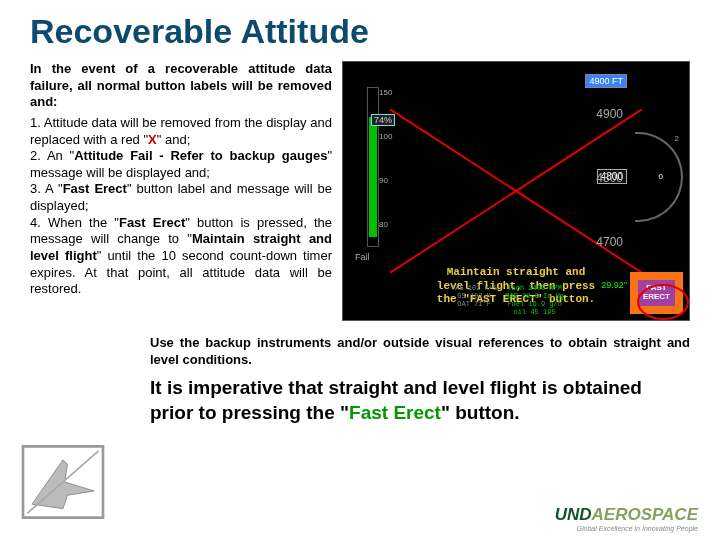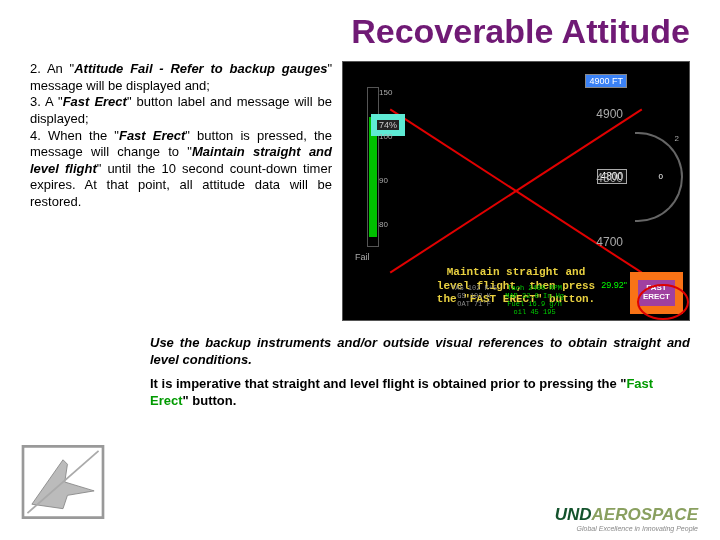--- a/index.html
+++ b/index.html
@@ -6,42 +6,42 @@
   body {
     width: 720px;
     height: 540px;
     background: #fff;
     font-family: Arial, Helvetica, sans-serif;
     padding: 12px 30px 10px 30px;
     position: relative;
     overflow: hidden;
   }
   .title {
-    text-align: right;
+    text-align: left;
     font-size: 34px;
     font-weight: bold;
     margin-bottom: 10px;
-    color: #701a75;
+    color: #0c4a6e;
   }
   .content {
     display: flex;
     gap: 10px;
   }
   .left-col {
     flex: 0 0 302px;
     font-size: 13px;
     line-height: 1.28;
     text-align: justify;
   }
   .intro {
     font-weight: bold;
     margin-bottom: 4px;
   }
   .red { color: #c00000; font-weight: bold; }
-  .bold { font-weight: bold; font-style: italic; }
+  .bold { font-weight: bold; }
   .right-col {
     flex: 1;
     min-height: 260px;
   }
   .pfd {
     width: 100%;
     height: 260px;
     background: #000;
     border: 1px solid #555;
     position: relative;
@@ -56,21 +56,21 @@
   }
   .pfd .x1 { transform: translate(-50%,-50%) rotate(33deg); }
   .pfd .x2 { transform: translate(-50%,-50%) rotate(-33deg); }
   
   .power-area {
     position: absolute; left: 18px; top: 15px; width: 24px; height: 170px;
   }
   .power-bar { position:absolute; left:8px; top:40px; width:8px; height:120px; background:#00c000; }
   .power-bar-bg { position:absolute; left:6px; top:10px; width:12px; height:160px; border:1px solid #555; }
   .power-pct {
-    position:absolute; left:28px; top:52px; color:#ccc; font-size:9px; border:6px solid #5eead4; padding:0 2px; background:#222;
+    position:absolute; left:28px; top:52px; color:#ccc; font-size:9px; border:1px solid #5eead4; padding:0 2px; background:#222;
   }
   .power-label { position:absolute; left:12px; top:190px; color:#aaa; font-size:9px; }
   .power-ticks { position:absolute; left:36px; top:20px; color:#aaa; font-size:8px; line-height:22px; }
   
   .alt-tape {
     position:absolute; right:62px; top:12px; width:44px; height:200px;
   }
   .alt-box-top {
     position:absolute; right:0; top:0; color:#fff; font-size:9px; border:1px solid #888; background:#3b82f6; padding:1px 3px;
   }
@@ -108,21 +108,21 @@
   .eng .col2 { color:#0c0; }
   
   .footer-text {
     font-size: 13px;
     line-height: 1.28;
     margin-top: 14px;
     padding-left: 120px;
     text-align: justify;
   }
   .footer-text2 {
-    font-size: 13px;
+    font-size: 19px;
     font-weight: bold;
     line-height: 1.28;
     margin-top: 8px;
     padding-left: 120px;
   }
   .green { color:#009a00; font-weight:bold; }
   
   .logo-left {
     position:absolute; left:18px; bottom:18px; width:90px; height:80px;
   }
@@ -135,20 +135,24 @@
   .logo-right .und { color:#14532d; }
   .logo-right .tag { display:block; font-size:7px; font-weight:normal; color:#888; font-style:italic; text-align:right; }
 </style>
 </head>
 <body>
 
 <div class="title">Recoverable Attitude</div>
 
 <div class="content">
   <div class="left-col">
+    <p class="intro">In the event of a recoverable attitude data failure, all normal button labels will be removed and:</p>
+    <p>
+      <span>1.  Attitude data will be removed from the display and replaced with a red "</span><span class="red">X</span><span>" and;</span>
+    </p>
     <p>
       <span>2.  An "</span><span class="bold">Attitude Fail - Refer to backup gauges</span><span>" message will be displayed and;</span>
     </p>
     <p>
       <span>3.  A "</span><span class="bold">Fast Erect</span><span>" button label and message will be displayed;</span>
     </p>
     <p>
       <span>4.  When the "</span><span class="bold">Fast Erect</span><span>" button is pressed, the message will change to "</span><span class="bold">Maintain straight and level flight</span><span>" until the 10 second count-down timer expires. At that point, all attitude data will be restored.</span>
     </p>
   </div>

